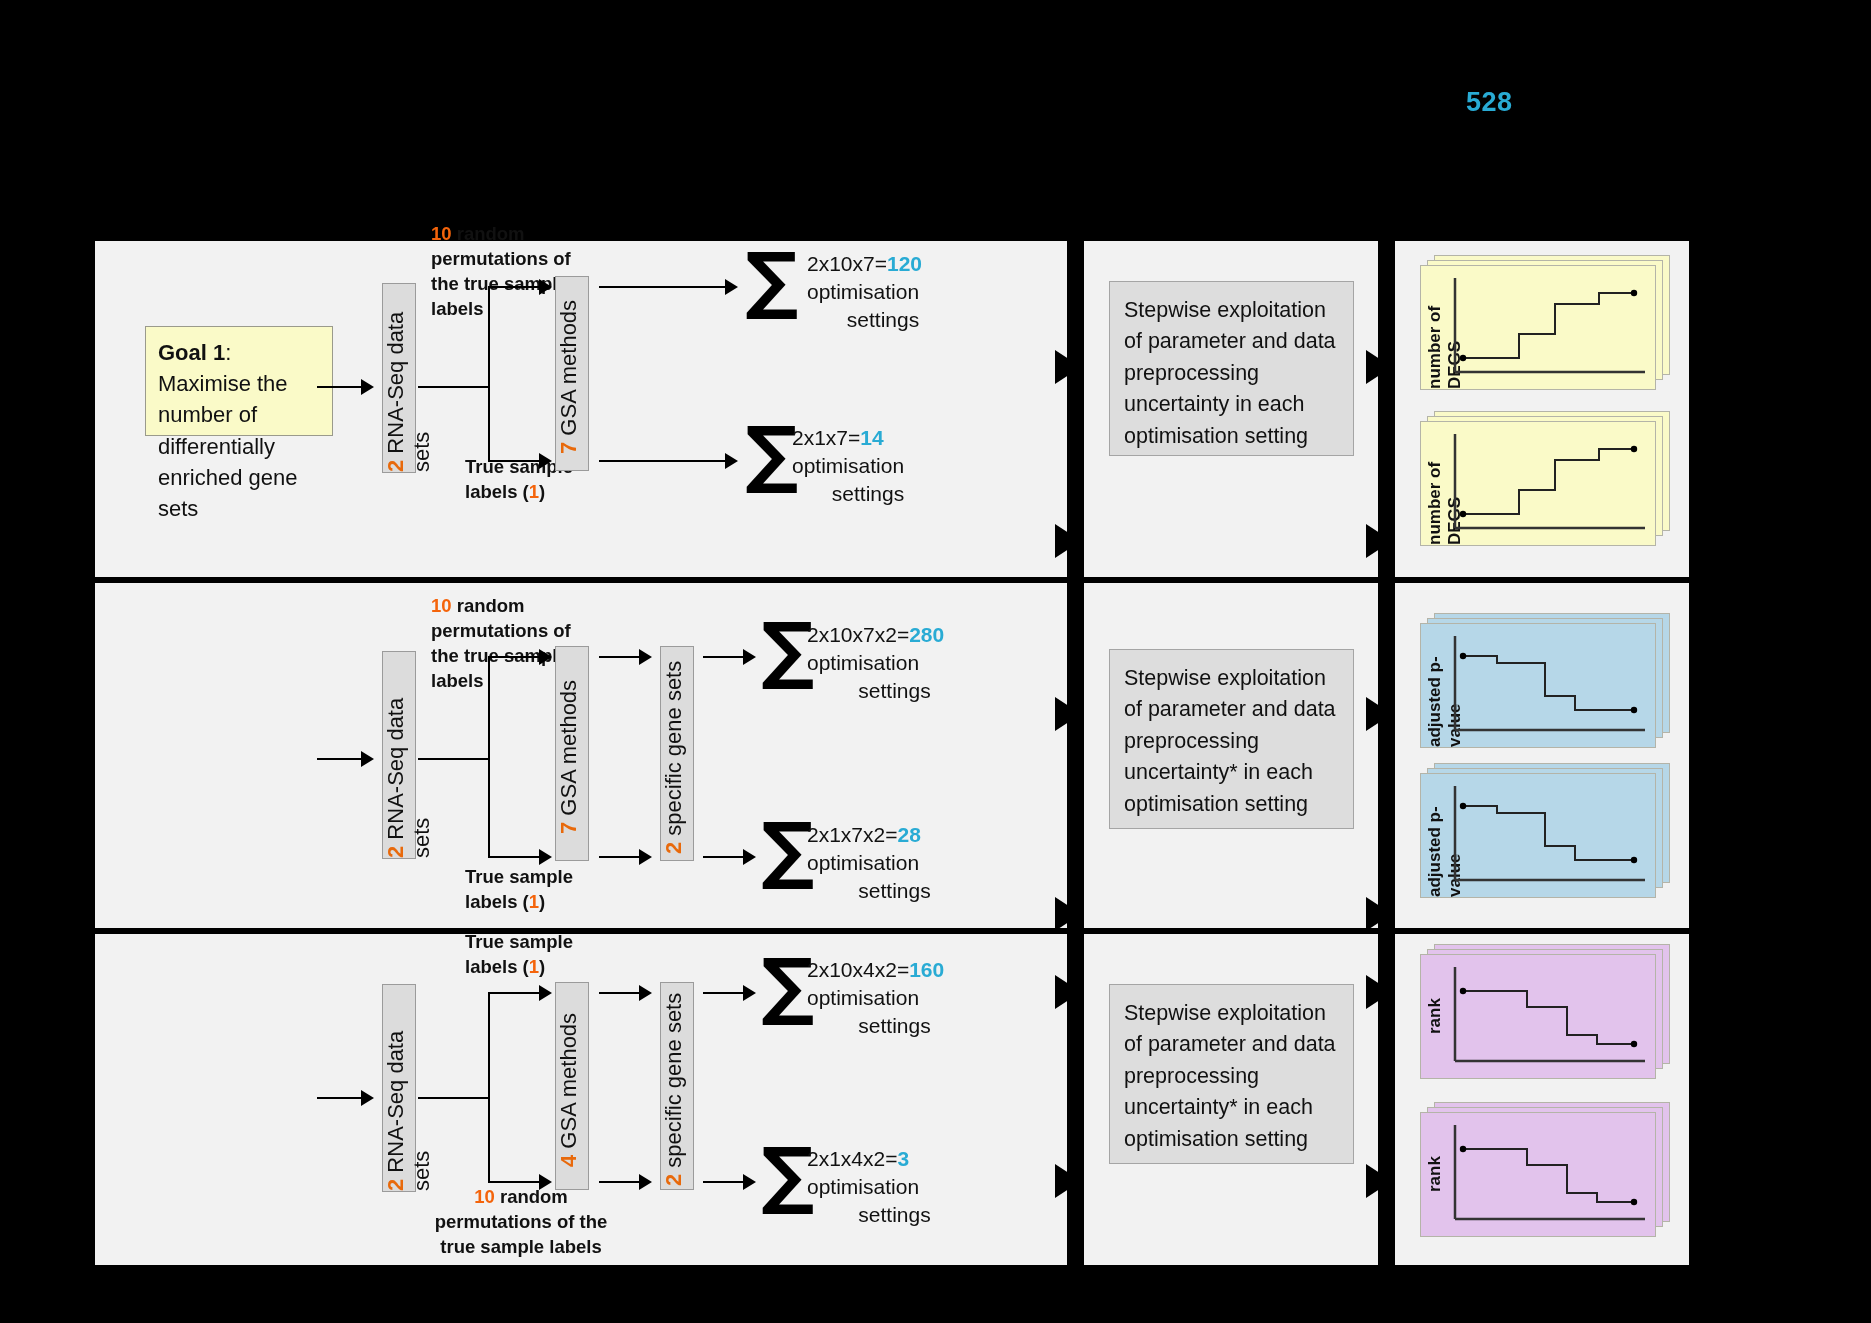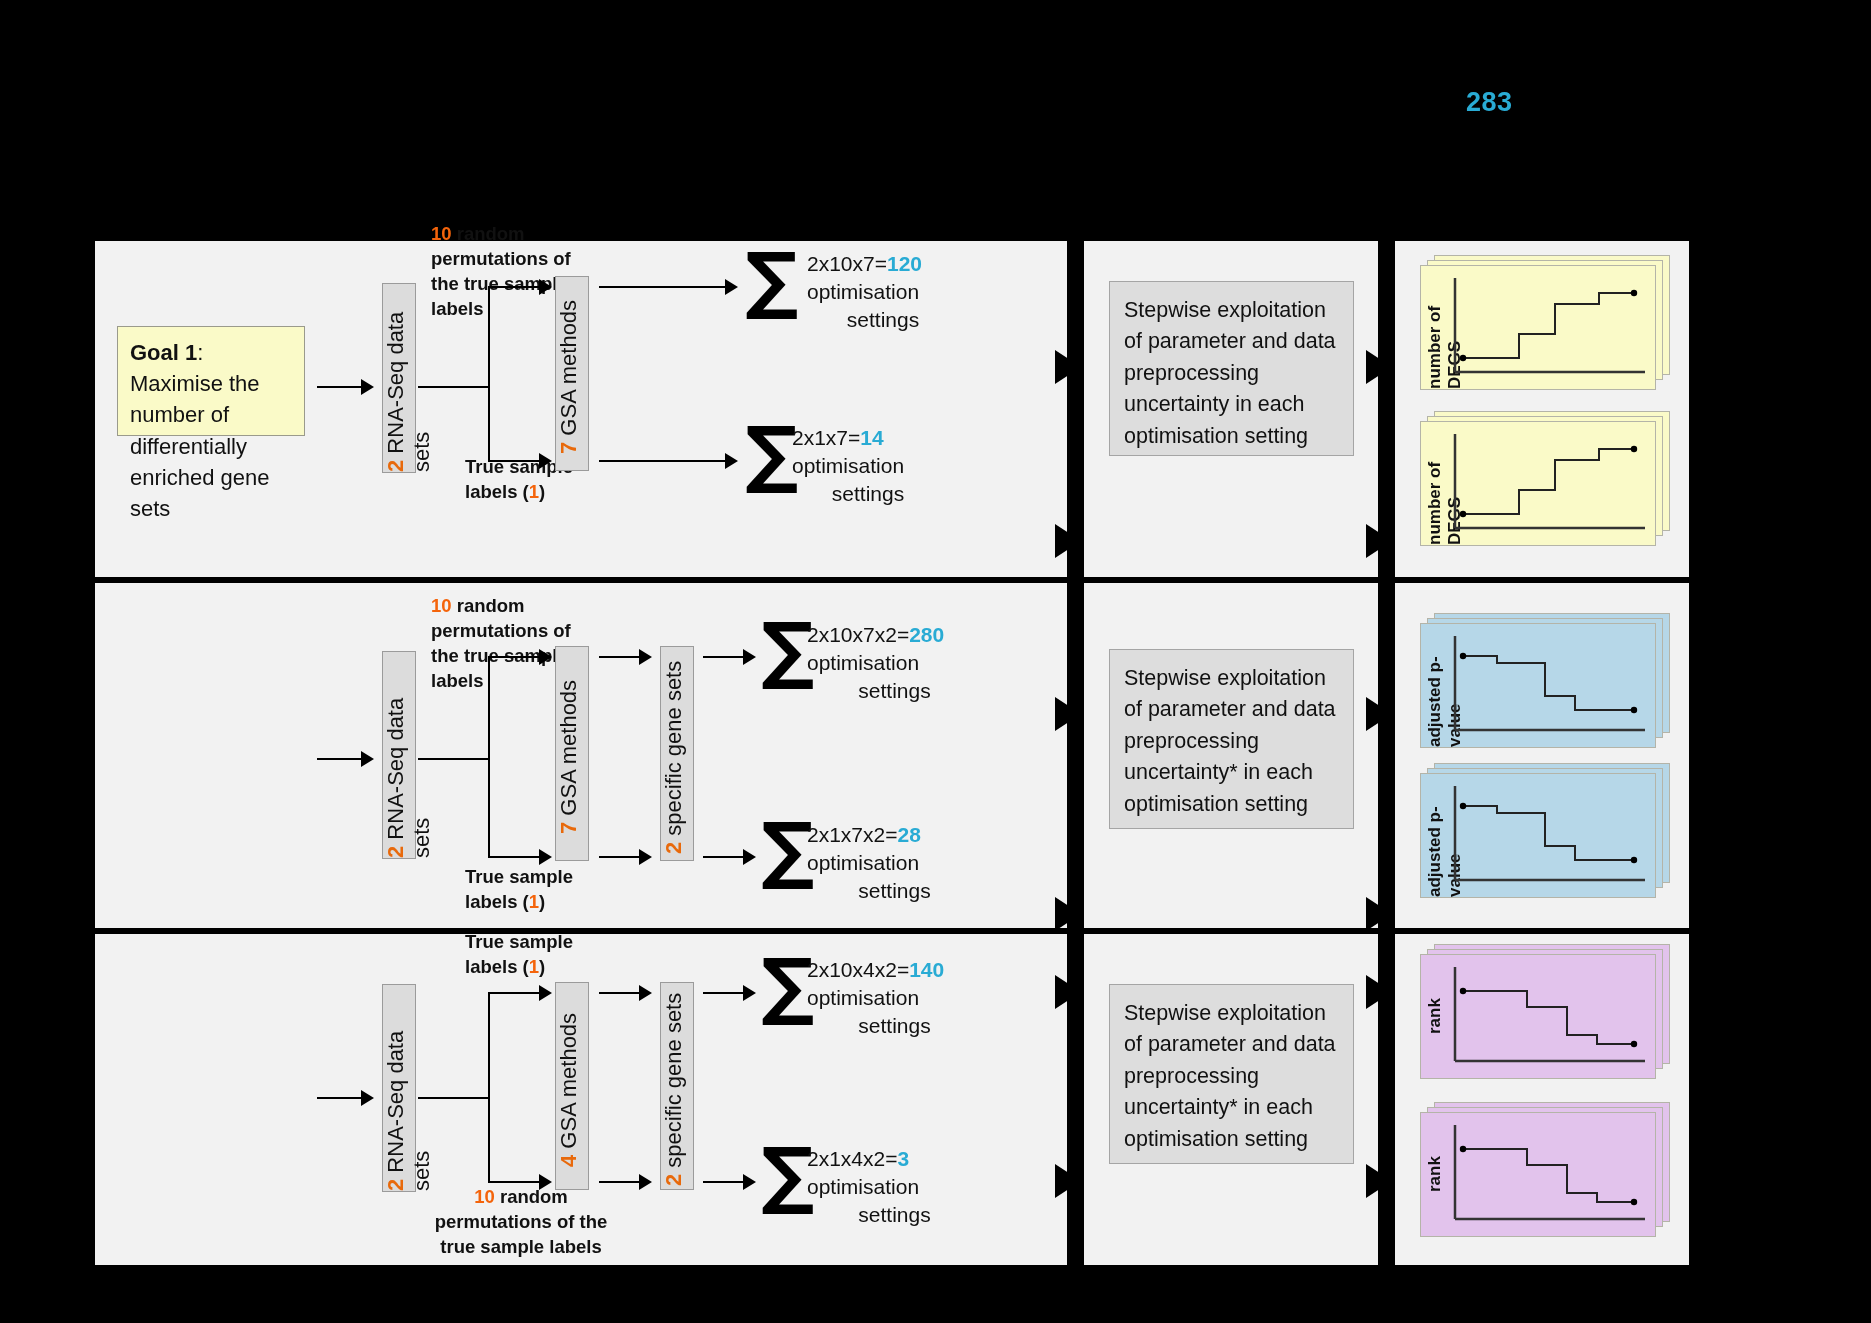--- a/index.html
+++ b/index.html
@@ -35,20 +35,21 @@
   .colA .r1{top:3px;height:336px;}
   .colA .r2{top:345px;height:345px;}
   .colA .r3{top:696px;height:331px;}
 
   
   .goal{
     position:absolute; box-sizing:border-box;
     border:1px solid #9a9a8c;
     font-size:22px; line-height:1.42; color:#111;
     padding:10px 11px 6px 12px;
+    margin-left:28px;
   }
   .goal b{font-weight:bold;}
   .goal1{background:#FAFAC8;}
   .goal2{background:#B6D7E8;}
   .goal3{background:#E2C3EC;}
 
   
   .vbar{
     position:absolute; box-sizing:border-box;
     background:#DCDCDC; border:1px solid #9b9b9b;
@@ -118,21 +119,21 @@
   .bigarrow{
     position:absolute; width:0;height:0;
     border-top:17px solid transparent;
     border-bottom:17px solid transparent;
     border-left:26px solid #000;
   }
 </style>
 </head>
 <body>
 
-<div class="page-number">283</div>
+<div class="page-number">528</div>
 
 <div class="diagram">
 
   <div class="col colA">
 
     <div class="cell r1">
       <div class="goal goal1" style="left:22px;top:85px;width:188px;height:110px;">
         <b>Goal 1</b><span>: Maximise the number of differentially enriched gene sets</span>
       </div>
 
@@ -279,21 +280,21 @@
         <span><span class="num">2</span><span> specific gene sets</span></span>
       </div>
 
       <div class="ln hline" style="left:608px;top:58px;width:44px;"></div>
       <div class="arrowhead" style="left:648px;top:51px;"></div>
       <div class="ln hline" style="left:608px;top:247px;width:44px;"></div>
       <div class="arrowhead" style="left:648px;top:240px;"></div>
 
       <div class="sigma" style="left:666px;top:23px;">∑</div>
       <div class="eq" style="left:712px;top:22px;width:175px;">
-        <div class="l1"><span>2x10x4x2=</span><span class="res">140</span></div>
+        <div class="l1"><span>2x10x4x2=</span><span class="res">160</span></div>
         <div class="l1">optimisation</div>
         <div>settings</div>
       </div>
 
       <div class="sigma" style="left:666px;top:212px;">∑</div>
       <div class="eq" style="left:712px;top:211px;width:175px;">
         <div class="l1"><span>2x1x4x2=</span><span class="res">3</span></div>
         <div class="l1">optimisation</div>
         <div>settings</div>
       </div>

